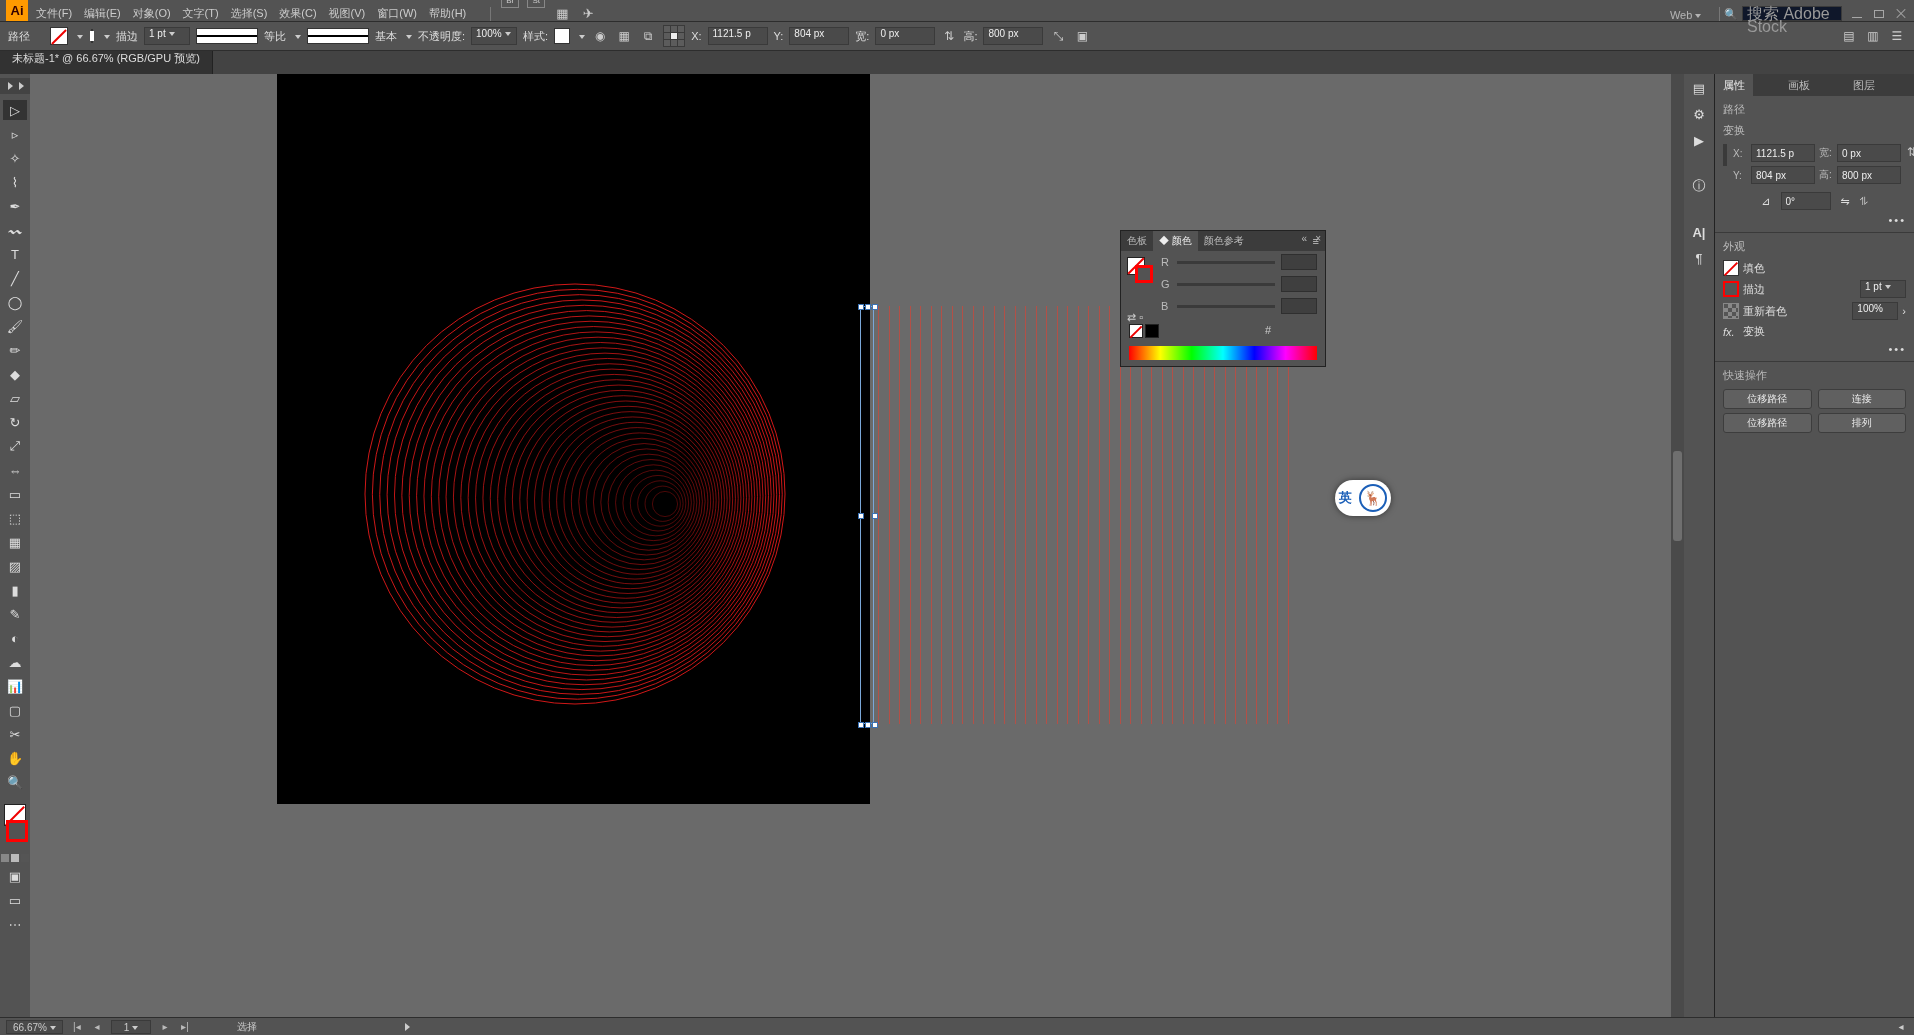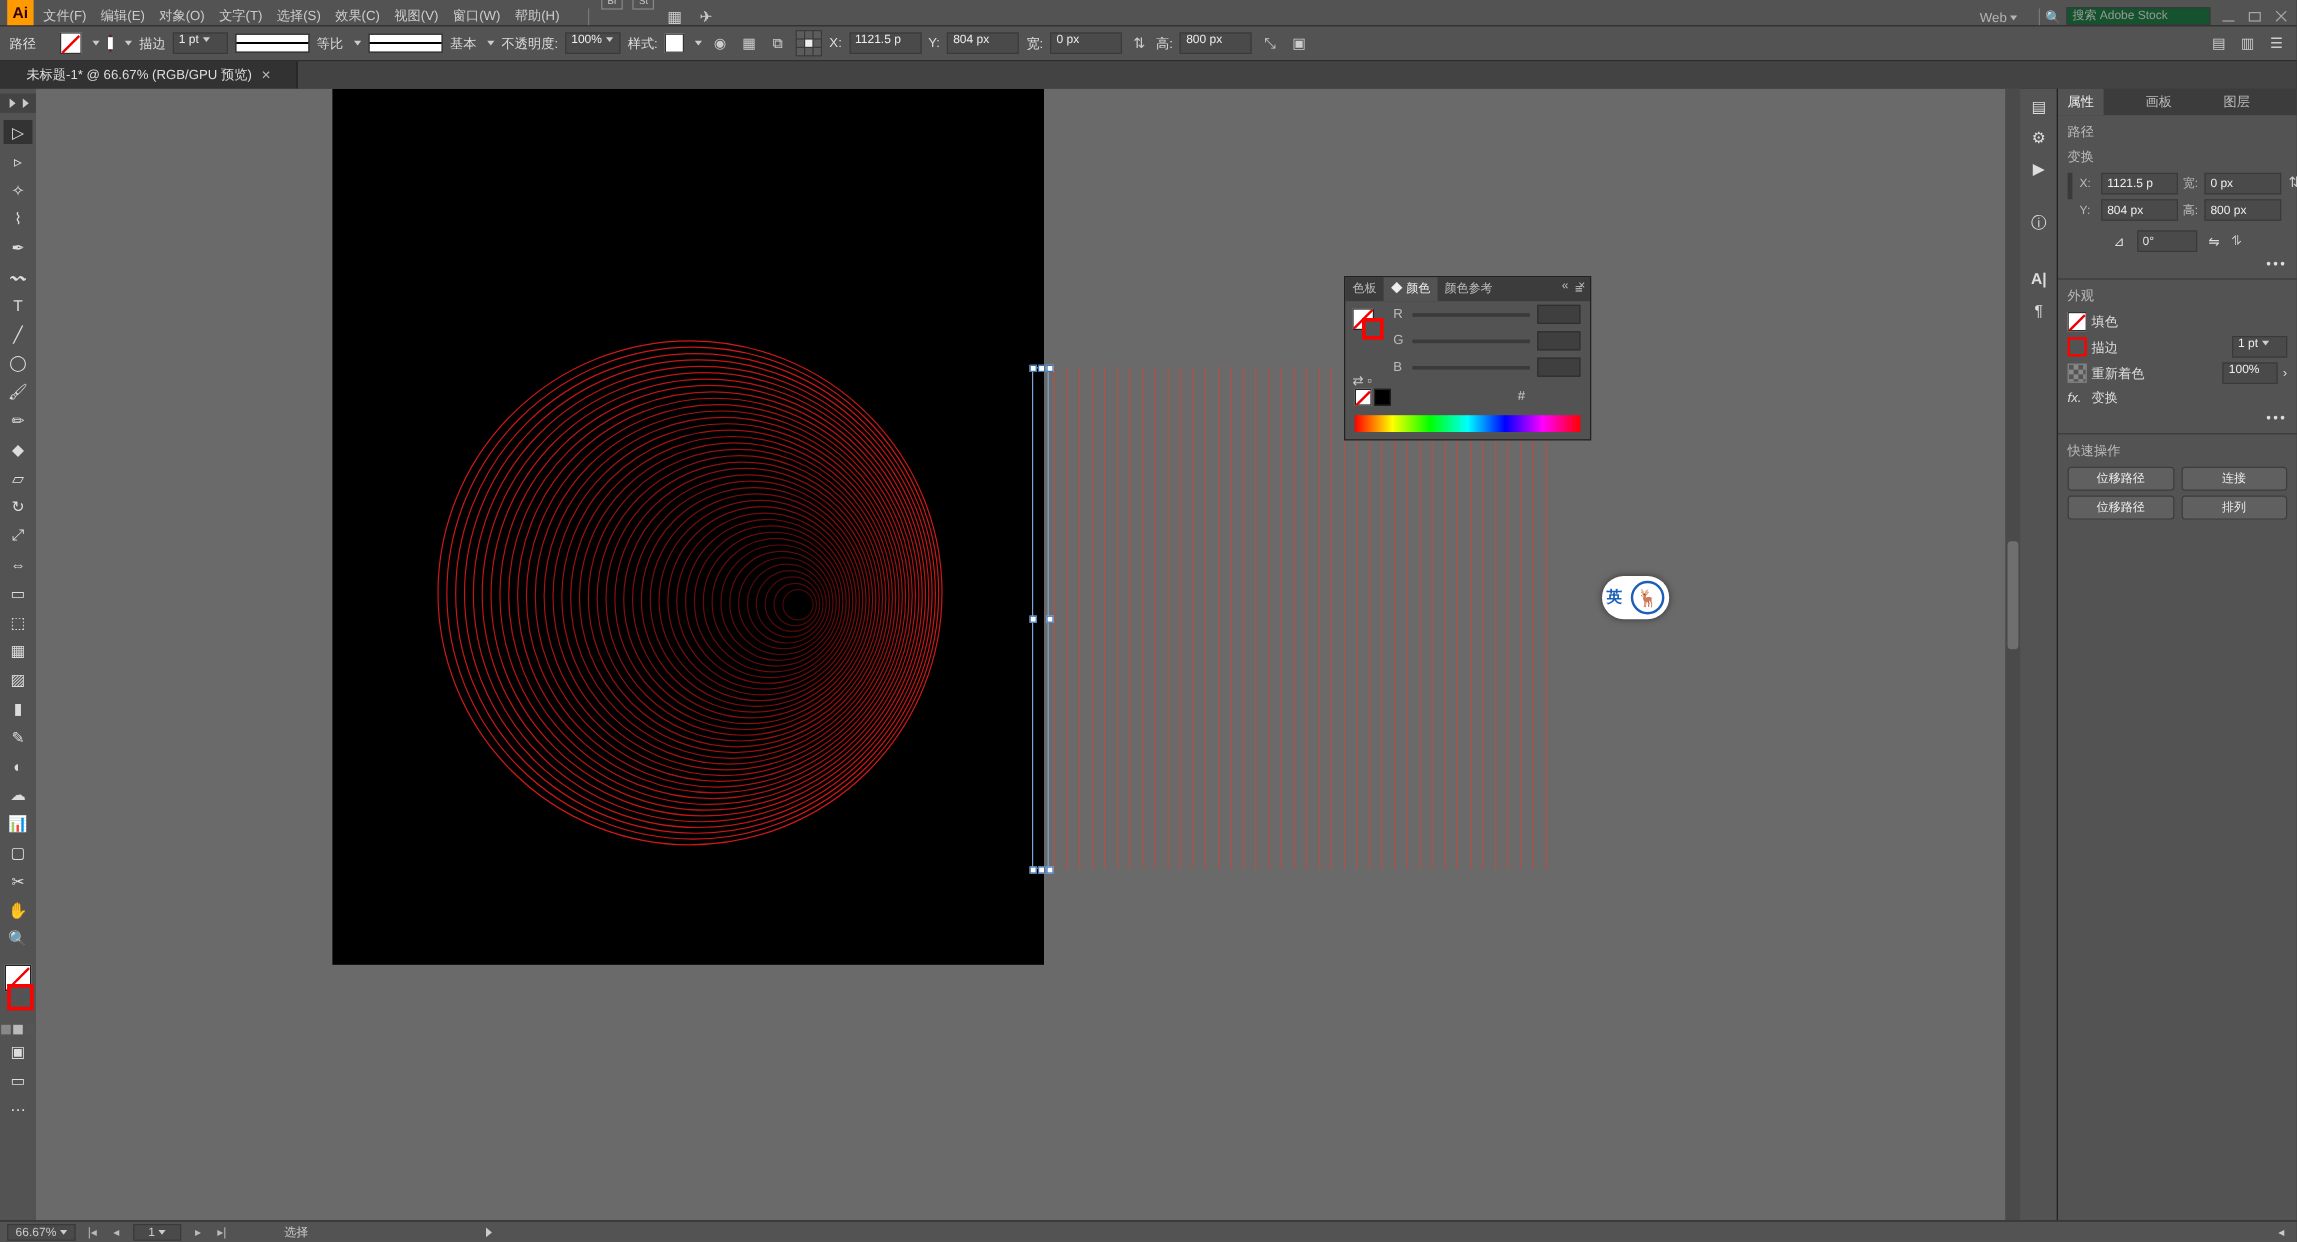--- a/index.html
+++ b/index.html
@@ -5,21 +5,21 @@
   * { box-sizing: border-box; margin: 0; padding: 0; user-select: none; }
   body { font-family: "Microsoft YaHei", sans-serif; font-size: 11px; color: #ccc; background: #323232; width: 1914px; height: 1035px; overflow: hidden; }
 
   
   .menubar { height: 21px; background: #535353; display: flex; align-items: flex-end; padding: 0 6px; }
   .menubar .logo { width: 22px; height: 21px; background:#ff9a00; color:#330000; font-weight:bold; text-align:center; line-height:21px; font-size:13px; margin-right:8px;}
   .menubar .menu-item { margin-right: 12px; cursor: default; }
   .menubar .spacer { flex:1; }
   .menubar .right-item { margin-left:8px; opacity:0.8; }
   .menubar .web { margin-right:14px; }
-  .menubar .search { width:120px; height:15px; background:#14532d; border:1px solid #3a3a3a; color:#999; font-size:10px; padding:0 4px; line-height:13px;}
+  .menubar .search { width:100px; height:15px; background:#0f172a; border:1px solid #3a3a3a; color:#999; font-size:16px; padding:0 4px; line-height:13px;}
   .winbtn { width:14px; height:14px; margin-left:8px; position:relative; opacity:0.7;}
   .winbtn::before, .winbtn::after { content:""; position:absolute; background:#ccc; }
   .min-btn::before { left:2px; right:2px; bottom:3px; height:1px;}
   .max-btn::before { left:2px; right:2px; top:3px; bottom:3px; border:1px solid #ccc; background:none;}
   .close-btn::before { left:1px; right:1px; top:6px; height:1px; transform:rotate(45deg);}
   .close-btn::after { left:1px; right:1px; top:6px; height:1px; transform:rotate(-45deg);}
   .mb-iconbox { width:18px; height:15px; margin:13px 4px; border:1px solid #888; display:flex; align-items:center; justify-content:center; font-size:8px; color:#ccc;}
   .mb-icon { width:18px; height:15px; margin:0 4px; display:flex; align-items:center; justify-content:center; color:#ccc; font-size:13px;}
 
   
@@ -35,21 +35,21 @@
   .cb-input.w60 { width:60px; }
   .eq-sample { width:62px; height:16px; background:#fff; border:1px solid #333; display:inline-block;}
   .eq-sample.line { background:linear-gradient(#fff 45%, #000 45% 55%, #fff 55%);}  
   .white-sw { width:16px; height:16px; background:#fff; border:1px solid #333;}
   .cb-icon { width:18px; height:18px; display:flex;align-items:center;justify-content:center; color:#ccc; font-size:12px; }
   .cb-sep { width:8px; }
   .controlbar .right { margin-left:auto; display:flex; gap:6px;}
 
   
   .doctabs { height: 23px; background:#434343; display:flex; align-items:flex-end;}
-  .doctab { height:23px; padding:0 22px; background:#323232; color:#ddd; font-size:11px; display:flex; align-items:center; gap:8px; border-right:1px solid #222;}
+  .doctab { height:23px; padding:0 12px; background:#323232; color:#ddd; font-size:11px; display:flex; align-items:center; gap:8px; border-right:1px solid #222;flex-direction:column;}
   .doctab .x { color:#bbb; font-size:13px; line-height:13px;}
 
   
   .workarea { position:absolute; top:74px; bottom:18px; left:0; right:0; display:flex;}
   .toolbar { width:30px; background:#535353; display:flex; flex-direction:column; align-items:center; padding-top:4px; gap:4px;}
   .tool { width:24px; height:20px; display:flex; align-items:center; justify-content:center; color:#ddd; font-size:13px; position:relative;}
   .tool.sel { background:#333;}
   .tool-badge-fill { width:22px; height:22px; background:#fff; position:relative; border:1px solid #222; margin-top:8px;}
   .tool-badge-fill::after { content:""; position:absolute; left:-3px; right:-3px; top:48%; height:2px; background:#e00; transform:rotate(-45deg);}
   .tool-badge-stroke-wrap{width:24px;height:24px;position:relative;margin-top:-10px;margin-left:6px;}

